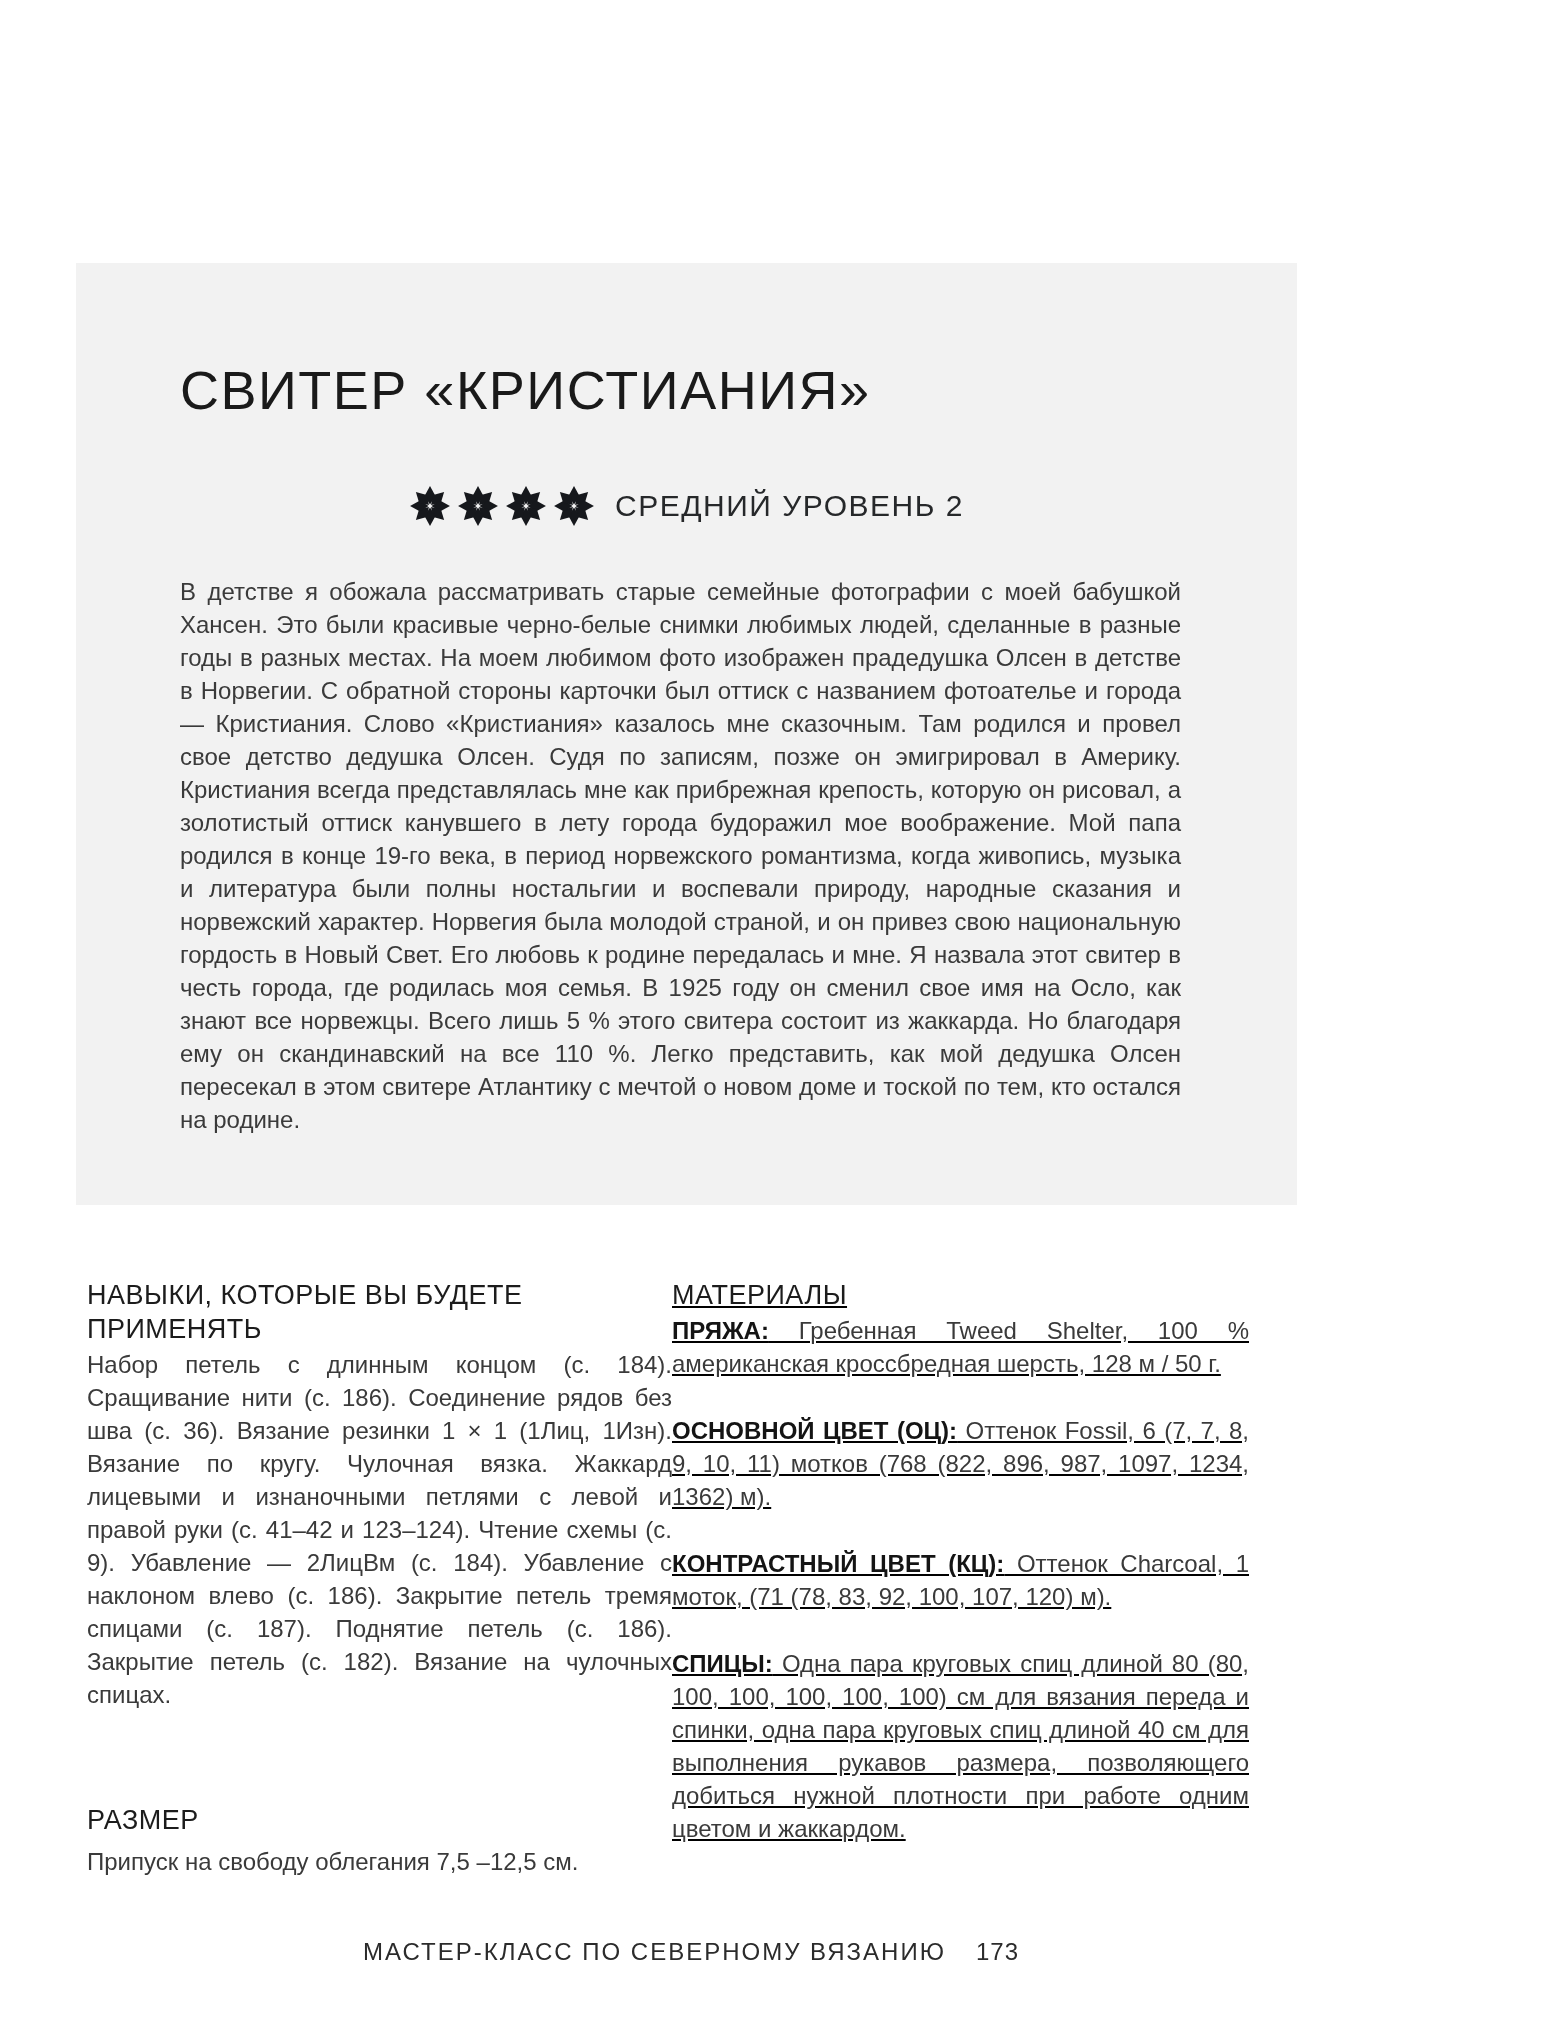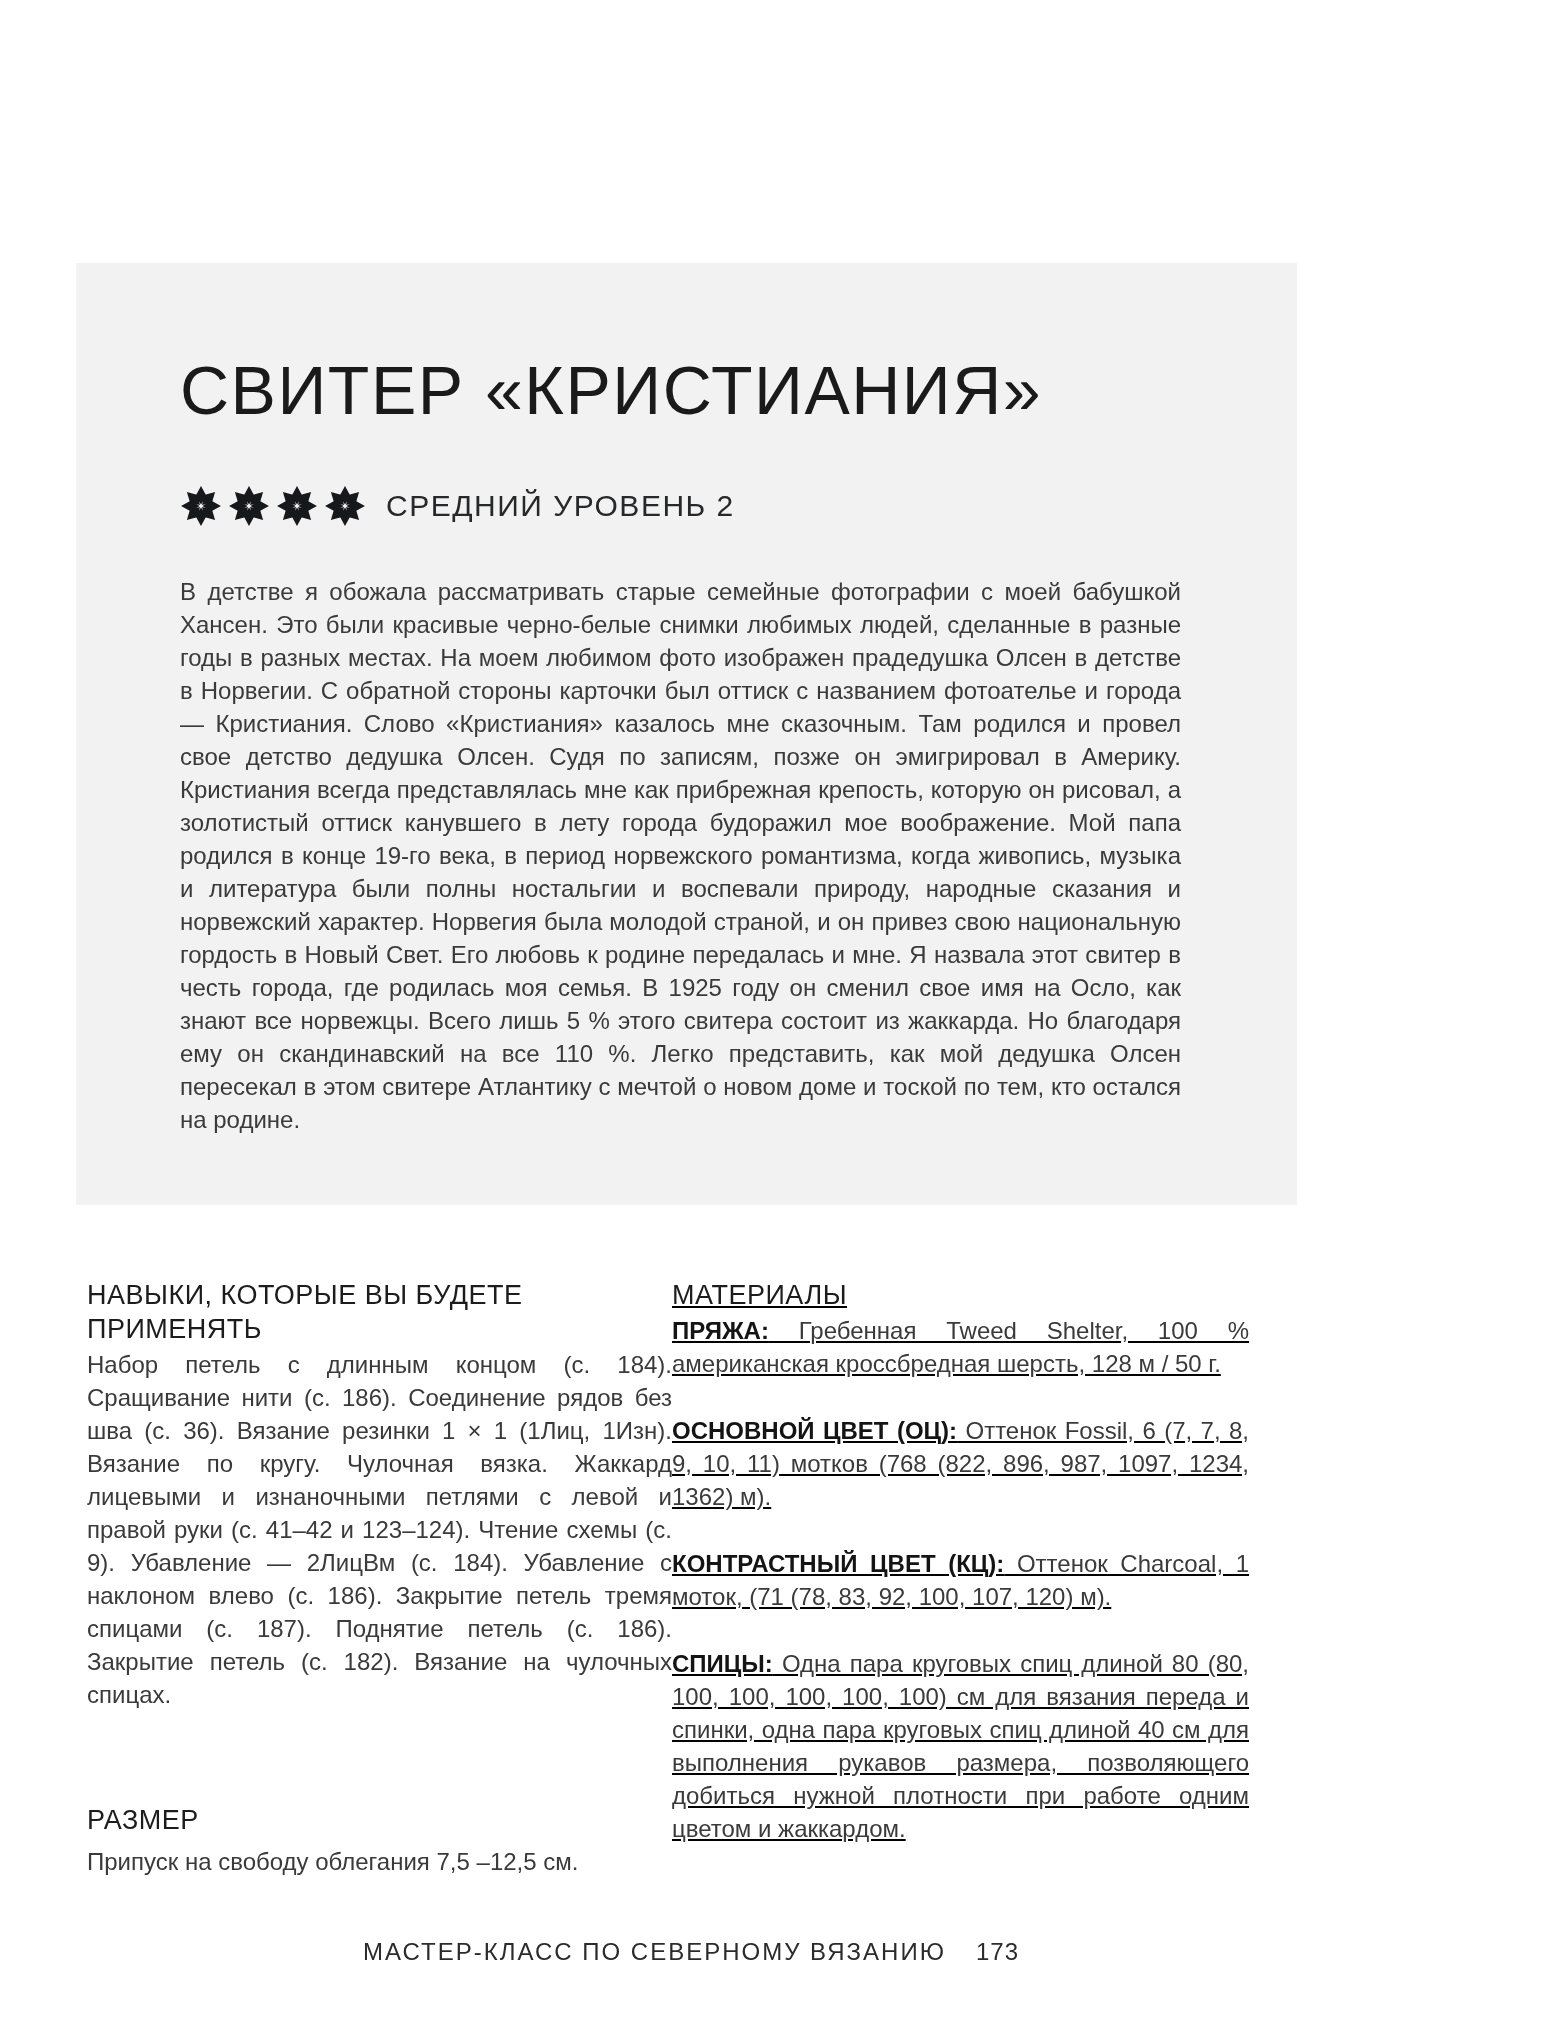--- a/index.html
+++ b/index.html
@@ -10,24 +10,24 @@
   .page{
     position:relative; width:1550px; height:2032px; background:#ffffff; overflow:hidden;
     font-family:"Liberation Sans", sans-serif; -webkit-font-smoothing:antialiased;
   }
   
   .intro-box{
     position:absolute; left:76px; top:263px; width:1221px; height:942px;
     background:var(--box-bg); box-sizing:border-box; padding:100px 104px 0 104px;
   }
   .title{
-    margin:0; font-size:68px; font-weight:400; line-height:54px;
+    margin:0; font-size:54px; font-weight:400; line-height:54px;
     letter-spacing:1.5px; color:var(--title-ink);
   }
-  .level-row{ margin-top:68px; display:flex; align-items:center; }
+  .level-row{ margin-top:68px; display:flex; align-items:center;justify-content:center; }
   .flakes{ display:flex; align-items:center; }
   .flake{ width:42px; height:42px; margin-right:6px; color:var(--snowflake); display:block; }
   .level-label{
     font-size:30px; color:#26282a; letter-spacing:1.5px; margin-left:14px; white-space:nowrap;
   }
   .intro-par{
     margin:48px 12px 0 0; font-size:24px; line-height:33px; color:var(--body-ink);
     text-align:justify;
   }
   

